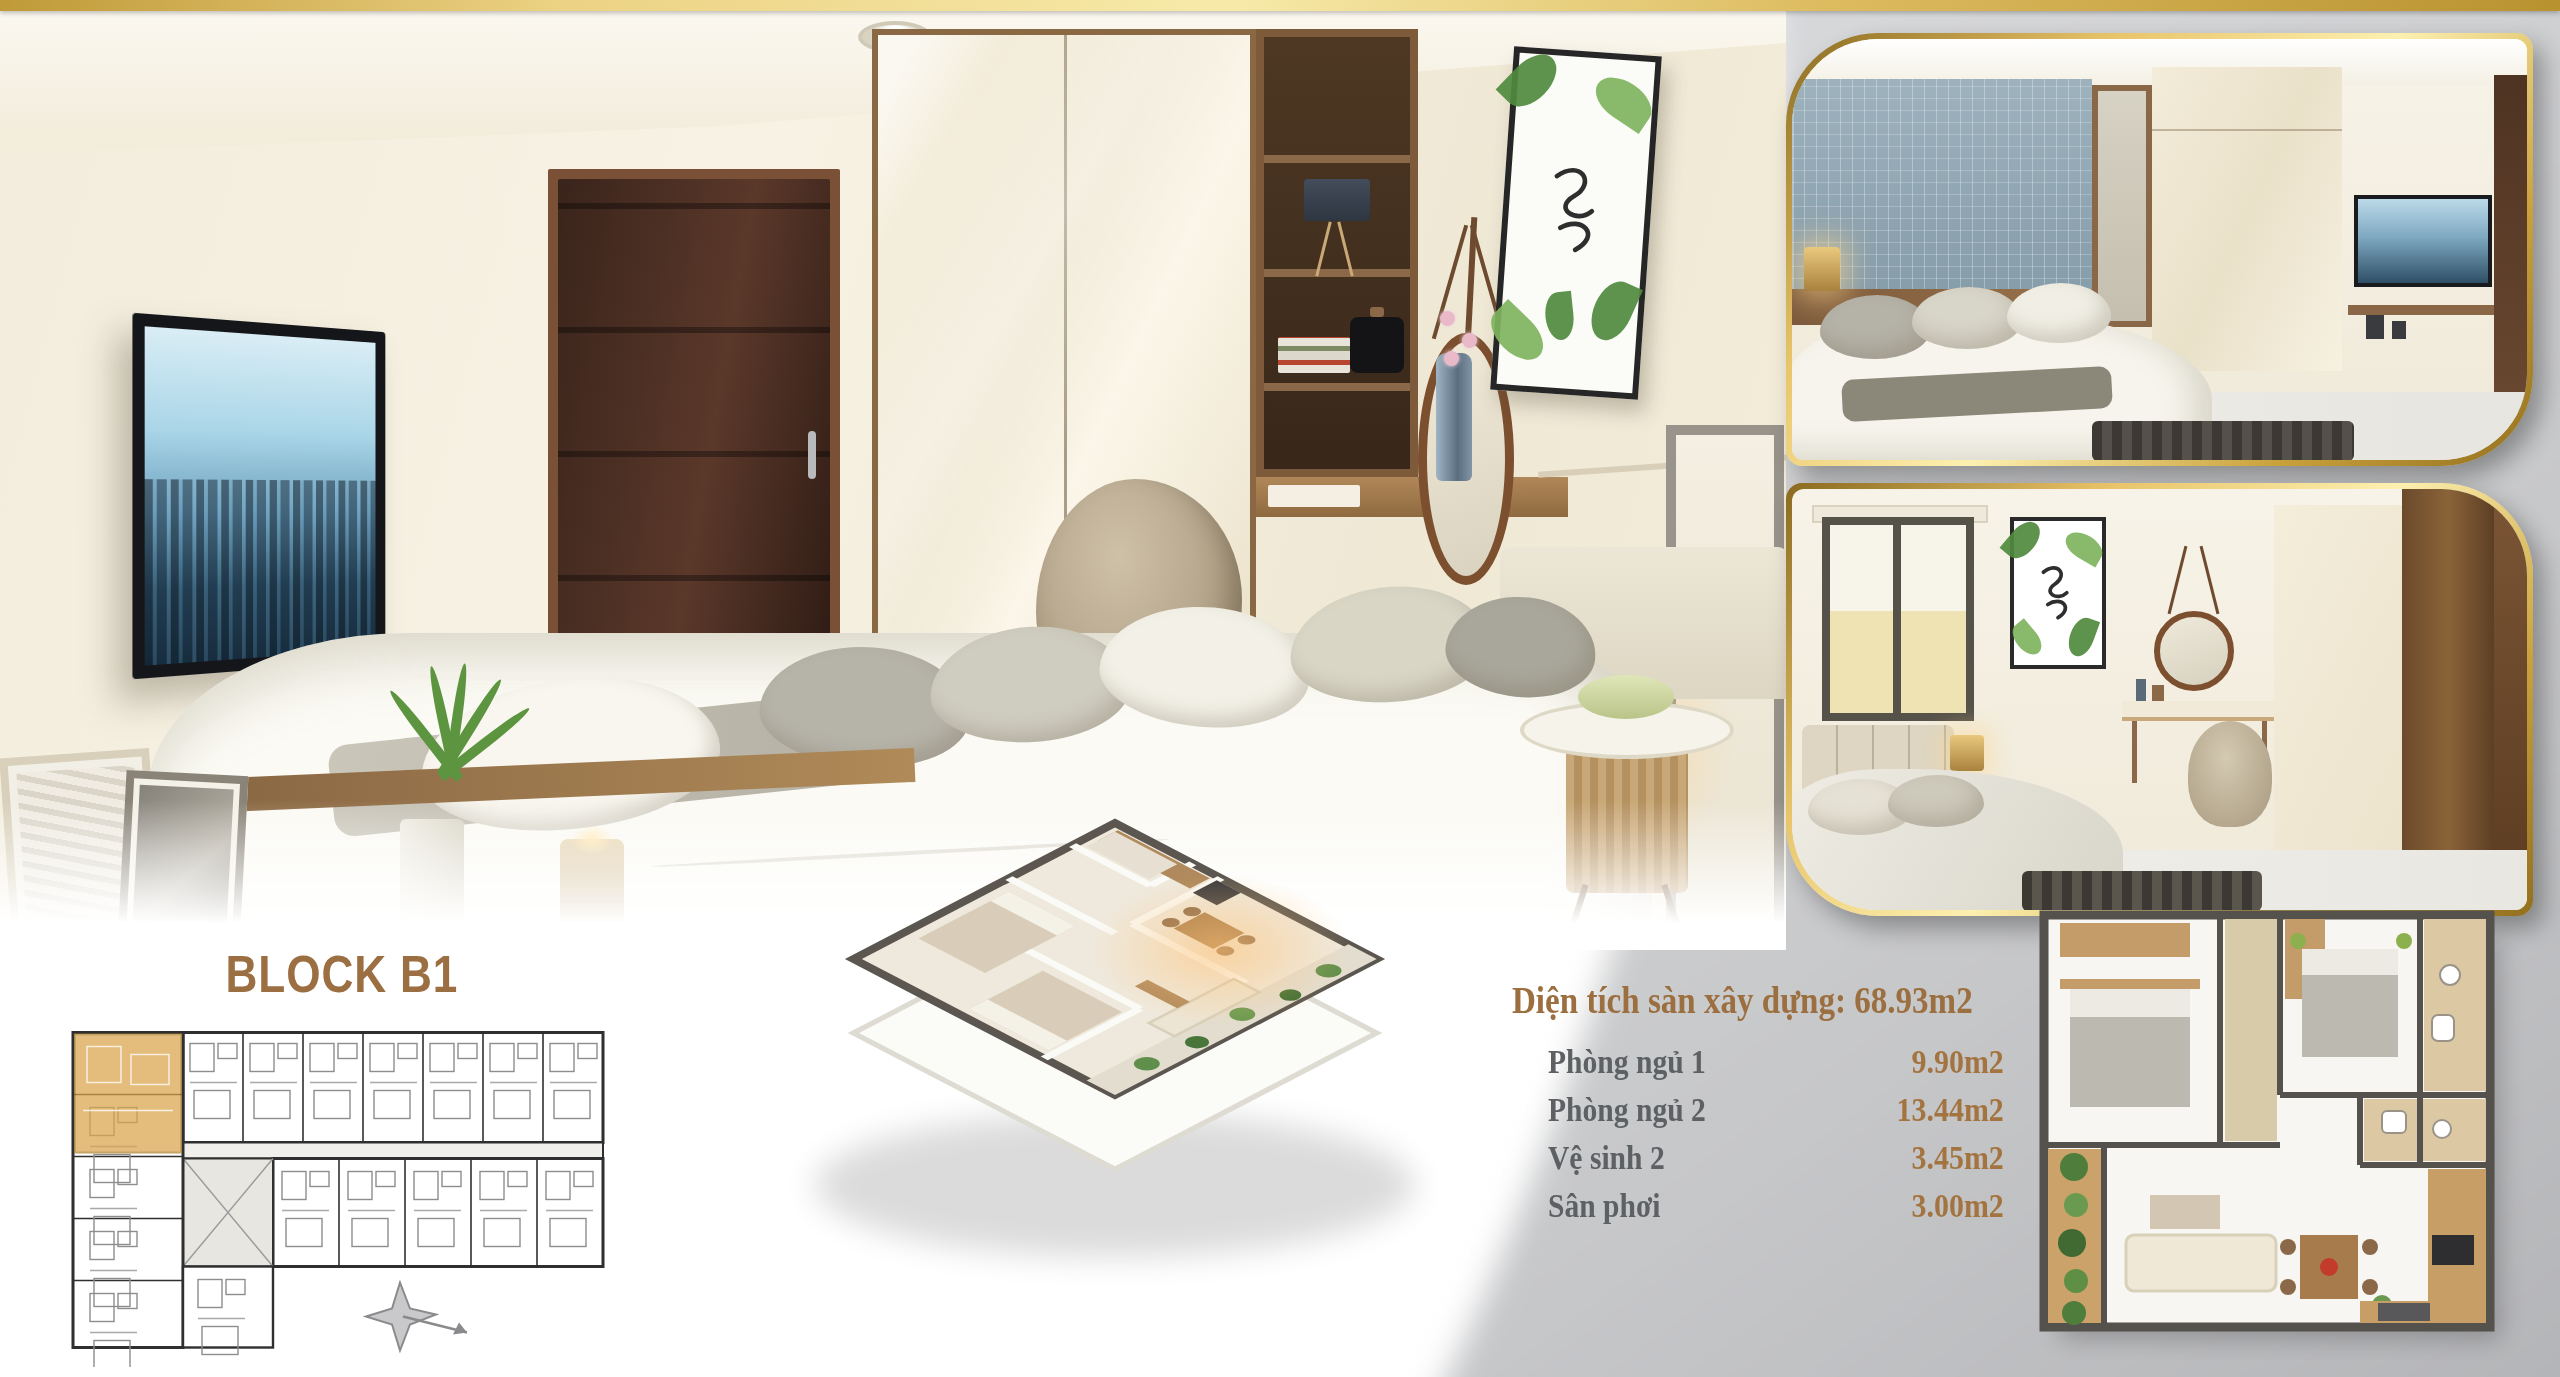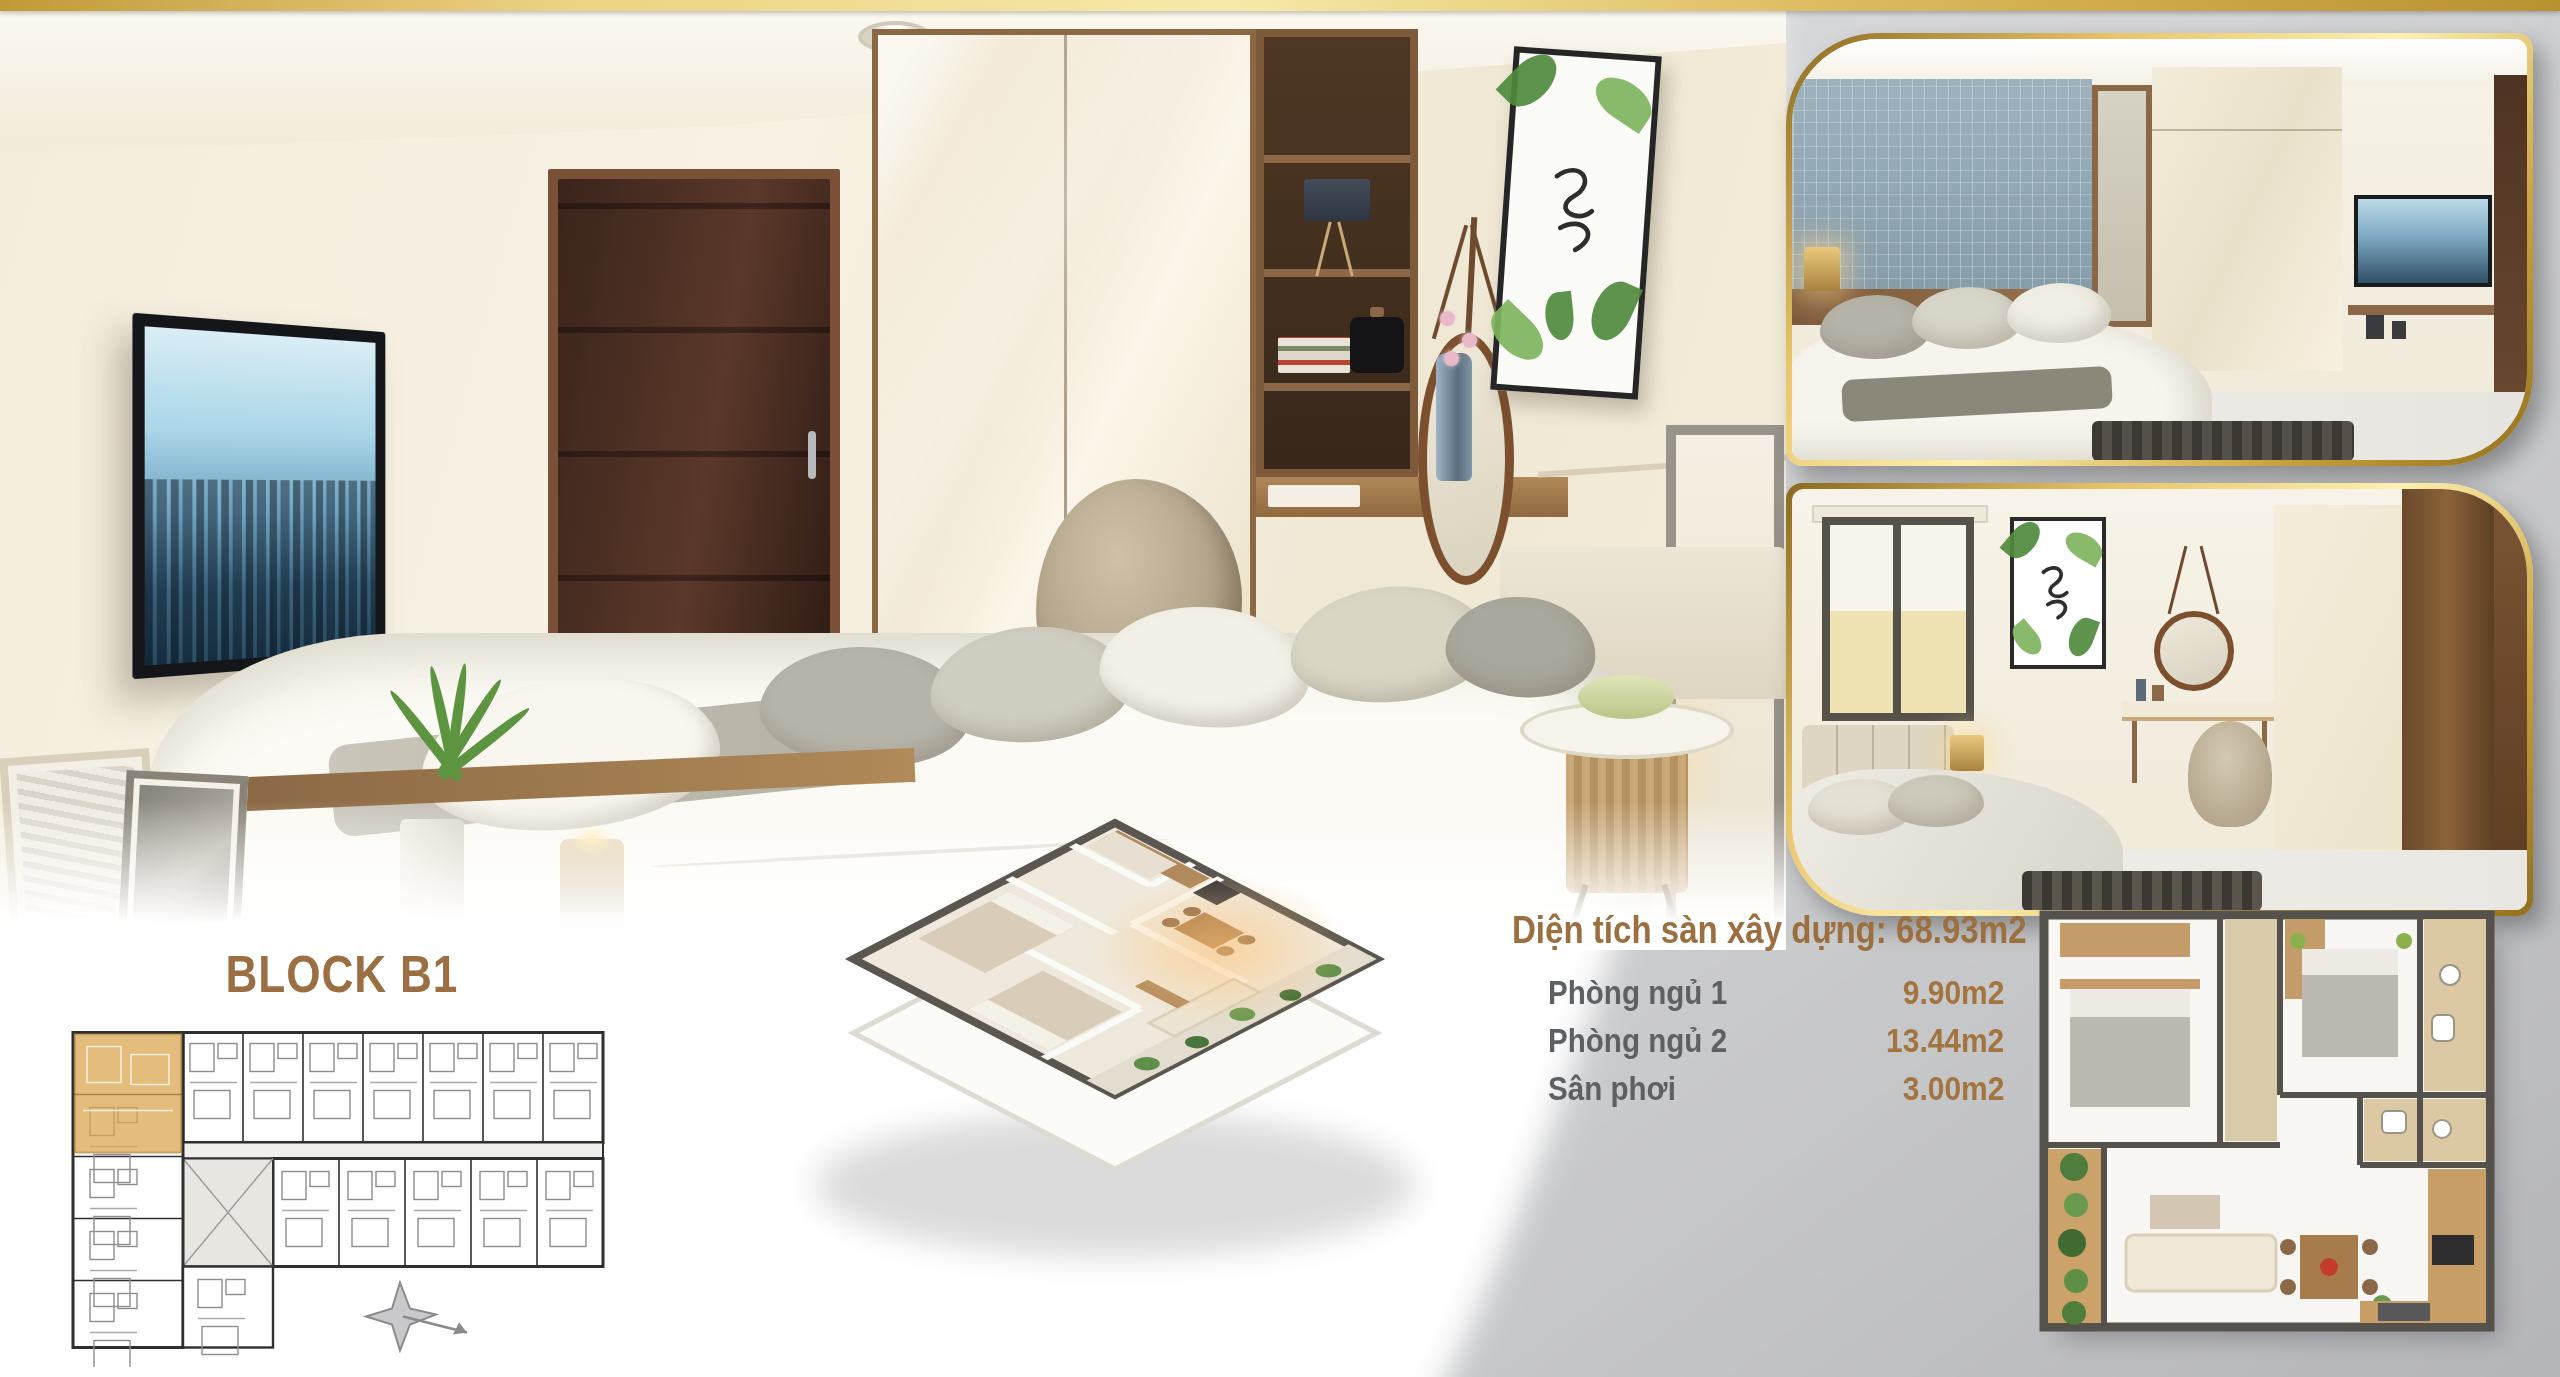--- a/index.html
+++ b/index.html
@@ -191,21 +191,21 @@
     background:linear-gradient(180deg,#e9c97e,#a9823e);box-shadow:0 0 22px 8px rgba(255,214,140,.45);}
   .i2-floor{left:0;bottom:0;width:100%;height:60px;background:linear-gradient(90deg,#f2f0ea,#e9e7e1);}
   .i2-rug{left:230px;top:382px;width:240px;height:40px;border-radius:6px;
     background:repeating-linear-gradient(90deg,#3c3833 0 10px,#5a564e 10px 20px);}
 
   
   .block-title{left:92px;top:944px;width:500px;text-align:center;z-index:5;
     font-size:52px;font-weight:bold;color:#9b6f41;letter-spacing:1px;}
   .unit-caption{left:620px;top:1230px;width:480px;text-align:center;z-index:5;
     font-size:43px;font-weight:bold;color:#9b6f41;line-height:53px;}
-  .specs{left:1512px;top:909px;width:492px;z-index:5;}
+  .specs{left:1512px;top:978px;width:492px;z-index:5;font-family:Liberation Serif, serif;}
   .specs-title{font-size:38px;font-weight:bold;color:#9b6f3f;white-space:nowrap;}
   .spec-rows{margin-top:16px;}
   .spec-row{display:flex;align-items:center;height:48px;}
   .spec-label{font-size:34px;font-weight:bold;color:#5e6164;margin-left:36px;white-space:nowrap;}
   .spec-value{font-size:34px;font-weight:bold;color:#a3743f;margin-left:auto;white-space:nowrap;}
 
   .svgbox{z-index:5;}
 </style>
 </head>
 <body>
@@ -518,20 +518,24 @@
     <div class="spec-rows">
       <div class="spec-row">
         <span class="spec-label"><span class="cond">Phòng ngủ 1</span></span>
         <span class="spec-value"><span class="condr">9.90m2</span></span>
       </div>
       <div class="spec-row">
         <span class="spec-label"><span class="cond">Phòng ngủ 2</span></span>
         <span class="spec-value"><span class="condr">13.44m2</span></span>
       </div>
       <div class="spec-row">
+        <span class="spec-label"><span class="cond">Vệ sinh 2</span></span>
+        <span class="spec-value"><span class="condr">3.45m2</span></span>
+      </div>
+      <div class="spec-row">
         <span class="spec-label"><span class="cond">Sân phơi</span></span>
         <span class="spec-value"><span class="condr">3.00m2</span></span>
       </div>
     </div>
   </div>
 
   <svg class="abs svgbox" style="left:2030px;top:905px" width="495" height="455" viewBox="0 0 495 455">
     <defs>
         <filter id="blur3" x="-30%" y="-30%" width="160%" height="160%">
           <feGaussianBlur stdDeviation="12"></feGaussianBlur>

